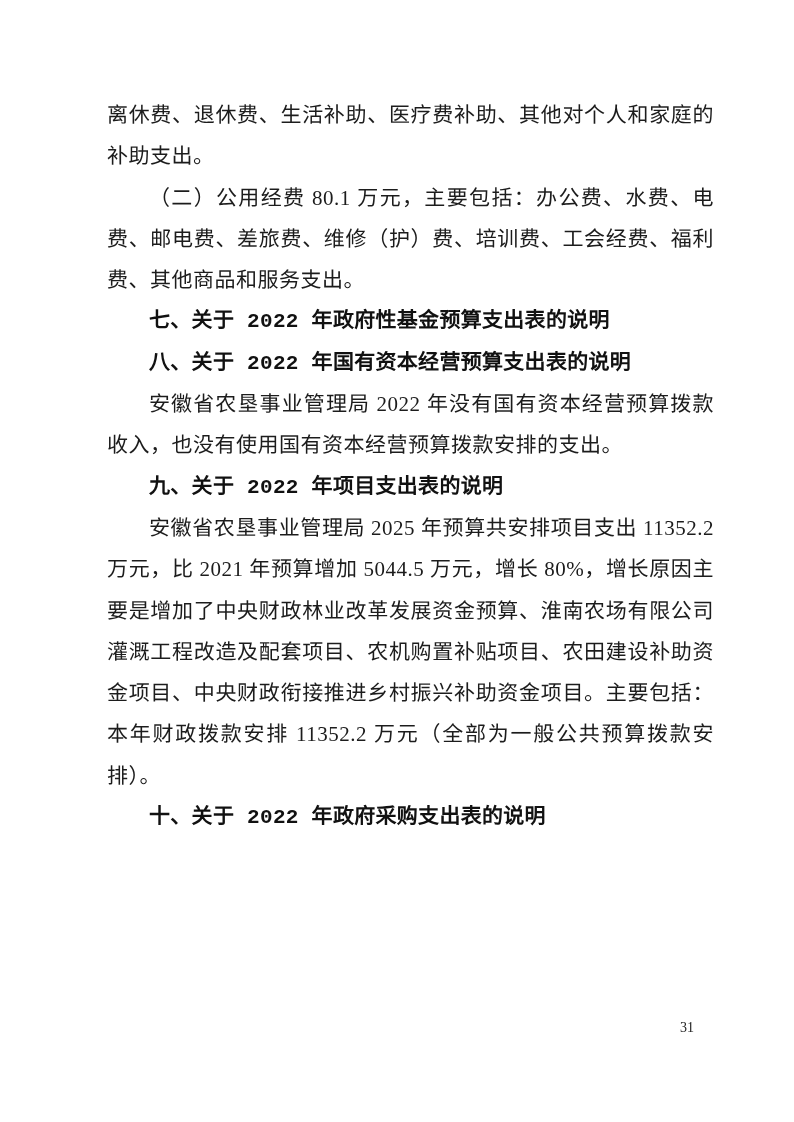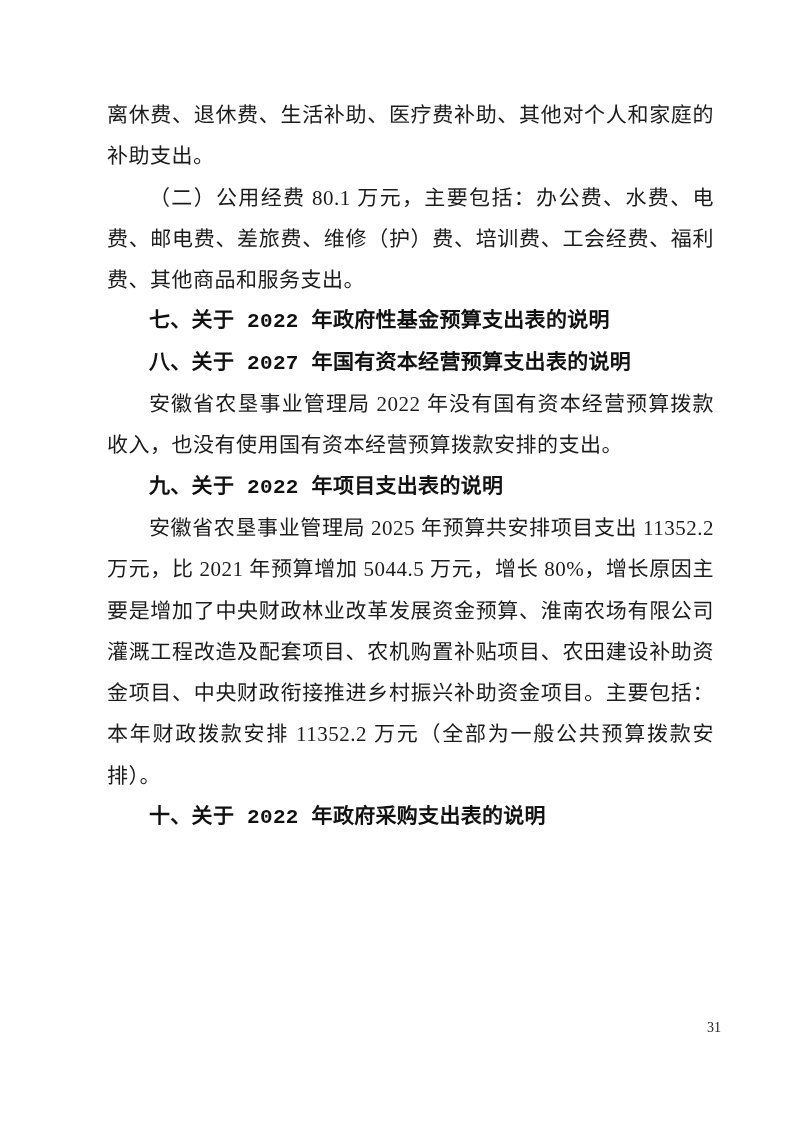--- a/index.html
+++ b/index.html
@@ -41,34 +41,34 @@
     font-size: 21px;
     line-height: 41.3px;
     letter-spacing: 0.3px;
     color: #111111;
     text-indent: 2em;
     text-align: left;
   }
   .page-number {
     position: absolute;
     top: 1020px;
-    right: 85px;
+    right: 112px;
     font-family: "Liberation Serif", "DejaVu Serif", serif;
     font-size: 14px;
     color: #222222;
   }
 </style>
 </head>
 <body>
 
 <div class="page">
   <div class="content">
     <p class="para">离休费、退休费、生活补助、医疗费补助、其他对个人和家庭的补助支出。</p>
     <p class="para indent">（二）公用经费 80.1 万元，主要包括：办公费、水费、电费、邮电费、差旅费、维修（护）费、培训费、工会经费、福利费、其他商品和服务支出。</p>
     <h2 class="heading">七、关于 2022 年政府性基金预算支出表的说明</h2>
-    <h2 class="heading">八、关于 2027 年国有资本经营预算支出表的说明</h2>
+    <h2 class="heading">八、关于 2022 年国有资本经营预算支出表的说明</h2>
     <p class="para indent">安徽省农垦事业管理局 2022 年没有国有资本经营预算拨款收入，也没有使用国有资本经营预算拨款安排的支出。</p>
     <h2 class="heading">九、关于 2022 年项目支出表的说明</h2>
     <p class="para indent">安徽省农垦事业管理局 2025 年预算共安排项目支出 11352.2 万元，比 2021 年预算增加 5044.5 万元，增长 80%，增长原因主要是增加了中央财政林业改革发展资金预算、淮南农场有限公司灌溉工程改造及配套项目、农机购置补贴项目、农田建设补助资金项目、中央财政衔接推进乡村振兴补助资金项目。主要包括：本年财政拨款安排 11352.2 万元（全部为一般公共预算拨款安排）。</p>
     <h2 class="heading">十、关于 2022 年政府采购支出表的说明</h2>
   </div>
   <div class="page-number">31</div>
 </div>
 
 </body></html>

